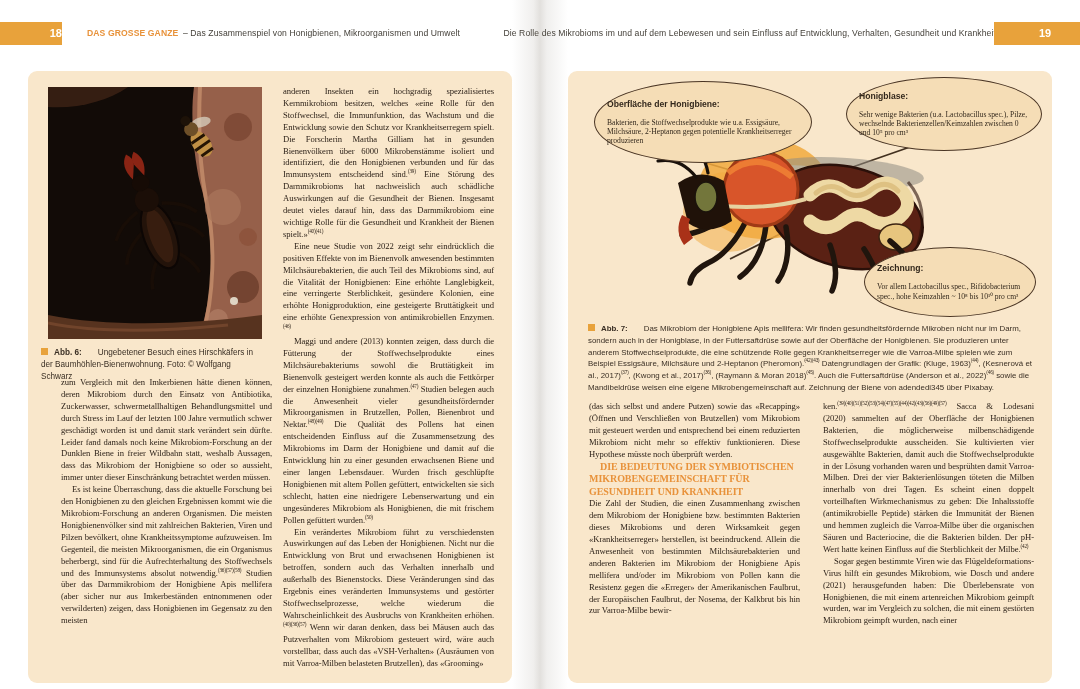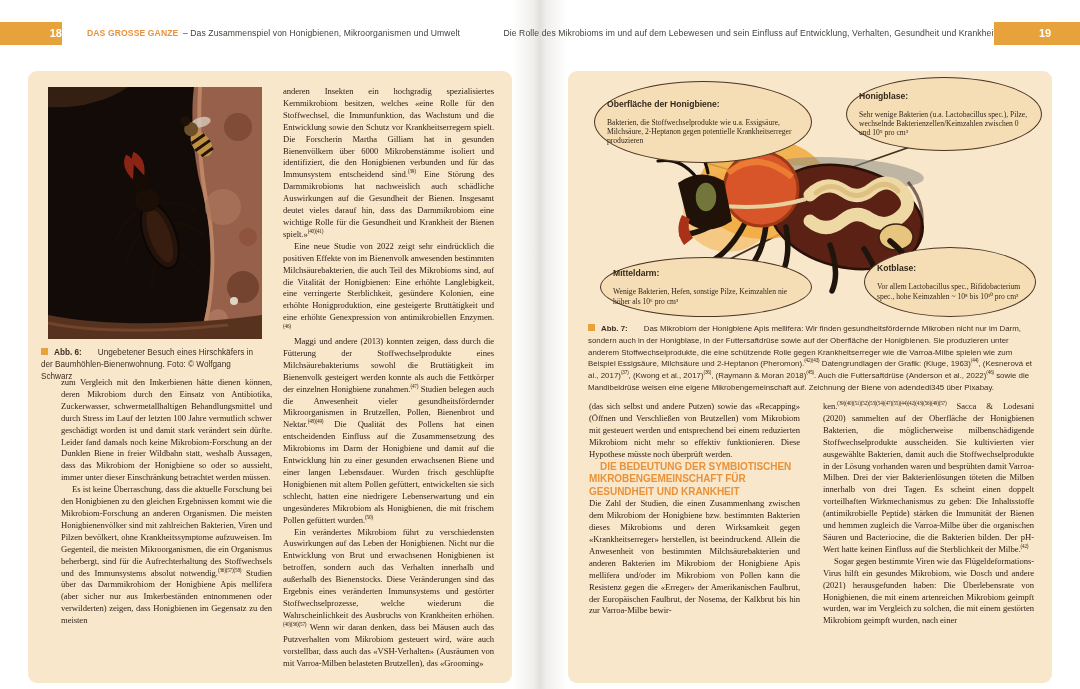--- a/index.html
+++ b/index.html
@@ -34,21 +34,21 @@
 
   
   .bodycol{position:absolute;width:211px;font-family:"Liberation Serif",serif;
            font-size:8.6px;line-height:11.9px;letter-spacing:-0.05px;color:#2e231a;text-align:justify;}
   .bodycol p{margin:0;}
   .bodycol p + p{text-indent:11px;}
   #lcol1{left:33px;top:306px;}
   #lcol2{left:255px;top:15px;}
   #rcol1{left:21px;top:330px;}
   #rcol2{left:255px;top:330px;}
-  .subhead{color:#e8923a;font-weight:bold;font-family:Liberation Sans, sans-serif;
+  .subhead{color:#e8923a;font-weight:bold;font-family:Liberation Serif, serif;
            font-size:10px;line-height:12.6px;margin:7px 0 3px;text-align:left;text-indent:0;}
   sup{font-size:.6em;line-height:0;vertical-align:super;letter-spacing:-.2px;}
 
   
   .diagram{position:absolute;left:10px;top:6px;width:464px;height:246px;}
   .diagram svg{position:absolute;left:0;top:0;}
   .callout{position:absolute;background:#f5ddb6;border:1.6px solid #4a3524;border-radius:50%;
            display:flex;flex-direction:column;justify-content:center;text-align:left;
            color:#33281c;padding:4px 12px;box-sizing:border-box;gap:9px;}
   .callout .ct{font-weight:bold;font-size:8.6px;line-height:10px;}
@@ -172,26 +172,22 @@
 
       <div class="callout" id="co-oberflaeche">
         <div class="ct">Oberfläche der Honigbiene:</div>
         <div class="cb">Bakterien, die Stoffwechselprodukte wie u.a. Essigsäure, Milchsäure, 2-Heptanon gegen potentielle Krankheitserreger produzieren</div>
       </div>
       <div class="callout" id="co-honigblase">
         <div class="ct">Honigblase:</div>
         <div class="cb">Sehr wenige Bakterien (u.a. Lactobacillus spec.), Pilze, wechselnde Bakterienzellen/Keimzahlen zwischen 0 und 10⁵ pro cm³</div>
       </div>
       <div class="callout" id="co-kotblase">
-        <div class="ct">Kotblase:</div>
+        <div class="ct">Zeichnung:</div>
         <div class="cb">Vor allem Lactobacillus spec., Bifidobacterium spec., hohe Keimzahlen ~ 10⁸ bis 10¹⁰ pro cm³</div>
-      </div>
-      <div class="callout" id="co-mitteldarm">
-        <div class="ct">Mitteldarm:</div>
-        <div class="cb">Wenige Bakterien, Hefen, sonstige Pilze, Keimzahlen nie höher als 10⁶ pro cm³</div>
       </div>
     </div>
 
     <div class="fig-caption" id="cap7">
       <span class="sq"></span><b>Abb. 7:</b><span class="supify">Das Mikrobiom der Honigbiene Apis mellifera: Wir finden gesundheitsfördernde Mikroben nicht nur im Darm, sondern auch in der Honigblase, in der Futtersaftdrüse sowie auf der Oberfläche der Honigbienen. Sie produzieren unter anderem Stoffwechselprodukte, die eine schützende Rolle gegen Krankheitserreger wie die Varroa-Milbe spielen wie zum Beispiel Essigsäure, Milchsäure und 2-Heptanon (Pheromon).<sup>(42)</sup><sup>(43)</sup> Datengrundlagen der Grafik: (Kluge, 1963)<sup>(44)</sup>, (Kesnerová et al., 2017)<sup>(37)</sup>, (Kwong et al., 2017)<sup>(36)</sup>, (Raymann &amp; Moran 2018)<sup>(45)</sup>. Auch die Futtersaftdrüse (Anderson et al., 2022)<sup>(46)</sup> sowie die Mandibeldrüse weisen eine eigene Mikrobengemeinschaft auf. Zeichnung der Biene von adendedi345 über Pixabay.</span>
     </div>
 
     <div class="bodycol" id="rcol1">
       <p class="supify">(das sich selbst und andere Putzen) sowie das «Recapping» (Öffnen und Verschließen von Brutzellen) vom Mikrobiom mit gesteuert werden und entsprechend bei einem reduzierten Mikrobiom nicht mehr so effektiv funktionieren. Diese Hypothese müsste noch überprüft werden.</p>
       <p class="subhead">DIE BEDEUTUNG DER SYMBIOTISCHEN MIKROBENGEMEINSCHAFT FÜR GESUNDHEIT UND KRANKHEIT</p>

